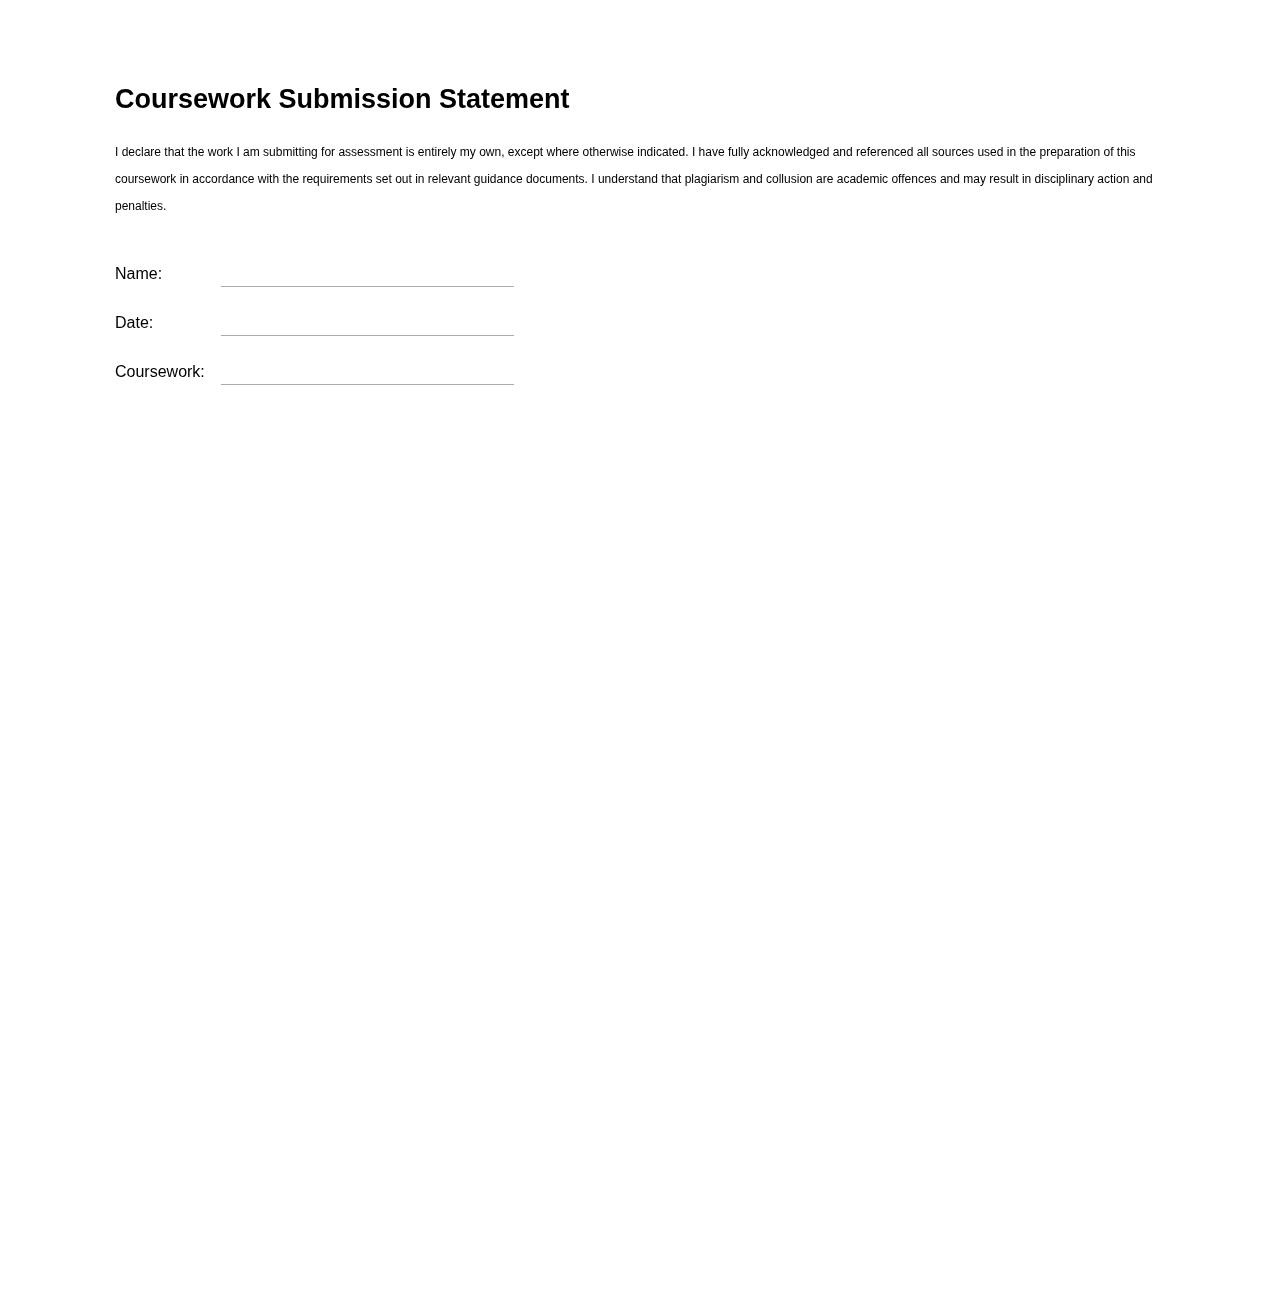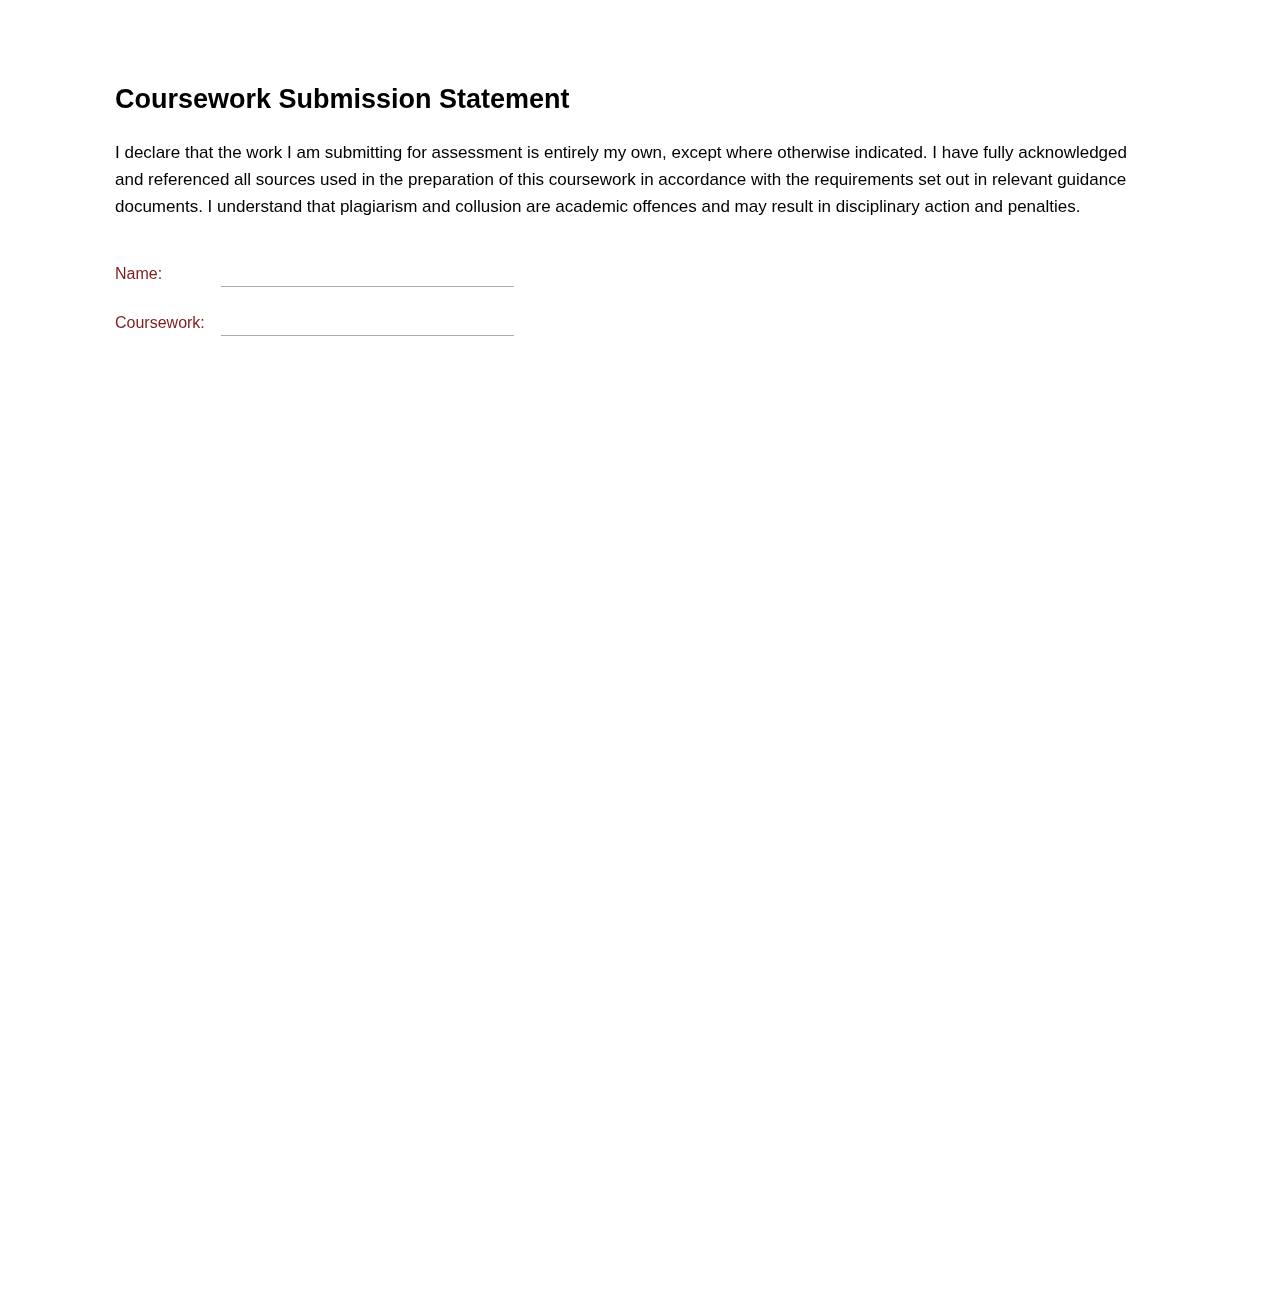--- a/index.html
+++ b/index.html
@@ -21,41 +21,41 @@
     width: 1040px;
   }
   h1.doc-title {
     font-size: 27px;
     font-weight: bold;
     line-height: 31px;
     color: #000000;
     margin: 0 0 24px 0;
   }
   p.doc-para {
-    font-size: 17px;
+    font-size: 12px;
     line-height: 27px;
     color: #000000;
     margin: 0 0 20px 0;
     text-align: left;
   }
   .form-section {
     margin-top: 40px;
   }
   .form-row {
     display: flex;
     align-items: stretch;
     height: 27px;
     margin-bottom: 22px;
   }
   .form-row:last-child { margin-bottom: 0; }
   .field-label {
     flex: 0 0 106px;
     font-size: 16px;
     line-height: 27px;
-    color: #7f1d1d;
+    color: #000000;
   }
   .field-line {
     flex: 0 0 293px;
     border: none;
     border-bottom: 1px solid #ababab;
     background: transparent;
     font-size: 16px;
     line-height: 26px;
     font-family: "Liberation Sans", "DejaVu Sans", sans-serif;
     color: #000000;
@@ -75,20 +75,24 @@
     <p class="doc-para">I declare that the work I am submitting for assessment is entirely my own, except where otherwise indicated. I have fully acknowledged and referenced all sources used in the preparation of this coursework in accordance with the requirements set out in relevant guidance documents. I understand that plagiarism and collusion are academic offences and may result in disciplinary action and penalties.</p>
 
 
     <div class="form-section">
 
       <div class="form-row">
         <span class="field-label">Name:</span>
         <input type="text" class="field-line" value="" style="">
       </div>
 
+      <div class="form-row">
+        <span class="field-label">Date:</span>
+        <input type="text" class="field-line" value="" style="">
+      </div>
 
       <div class="form-row">
         <span class="field-label">Coursework:</span>
         <input type="text" class="field-line" value="" style="">
       </div>
 
     </div>
   </div>
 </div>
 

